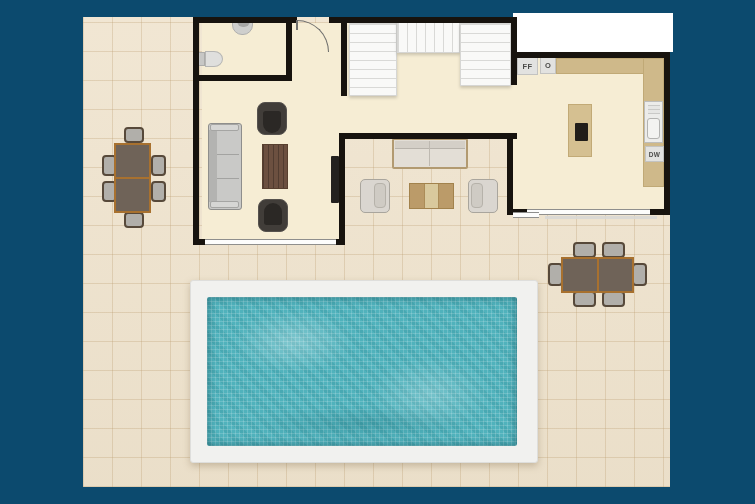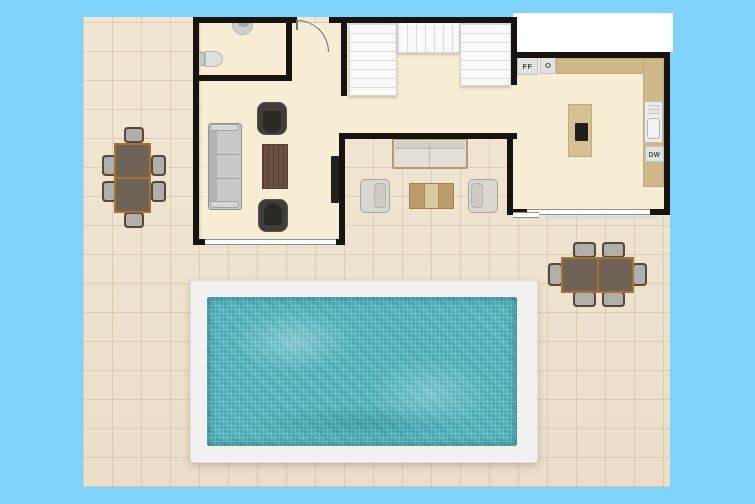--- a/index.html
+++ b/index.html
@@ -1,16 +1,16 @@
 <!DOCTYPE html>
 <html><head>
 <meta charset="utf-8">
 <style>
   html,body{margin:0;padding:0;background:#ffffff;}
-  #stage{position:relative;width:755px;height:504px;background:#7dd3fc;overflow:hidden;
+  #stage{position:relative;width:755px;height:504px;background:#0c4a6e;overflow:hidden;
          font-family:"Liberation Sans",sans-serif;}
   .abs{position:absolute;box-sizing:border-box;}
   
   .patio{background-color:#efe3cd;
     background-image:
       repeating-linear-gradient(0deg, rgba(186,155,110,.30) 0 1px, transparent 1px 29px),
       repeating-linear-gradient(90deg, rgba(186,155,110,.30) 0 1px, transparent 1px 29px),
       linear-gradient(180deg, rgba(255,255,255,.12), rgba(0,0,0,.02));}
   .pool-deck{background:#f1f1ef;border:1px solid #dededc;border-radius:3px;
     box-shadow:0 3px 7px rgba(125,105,75,.35);}

